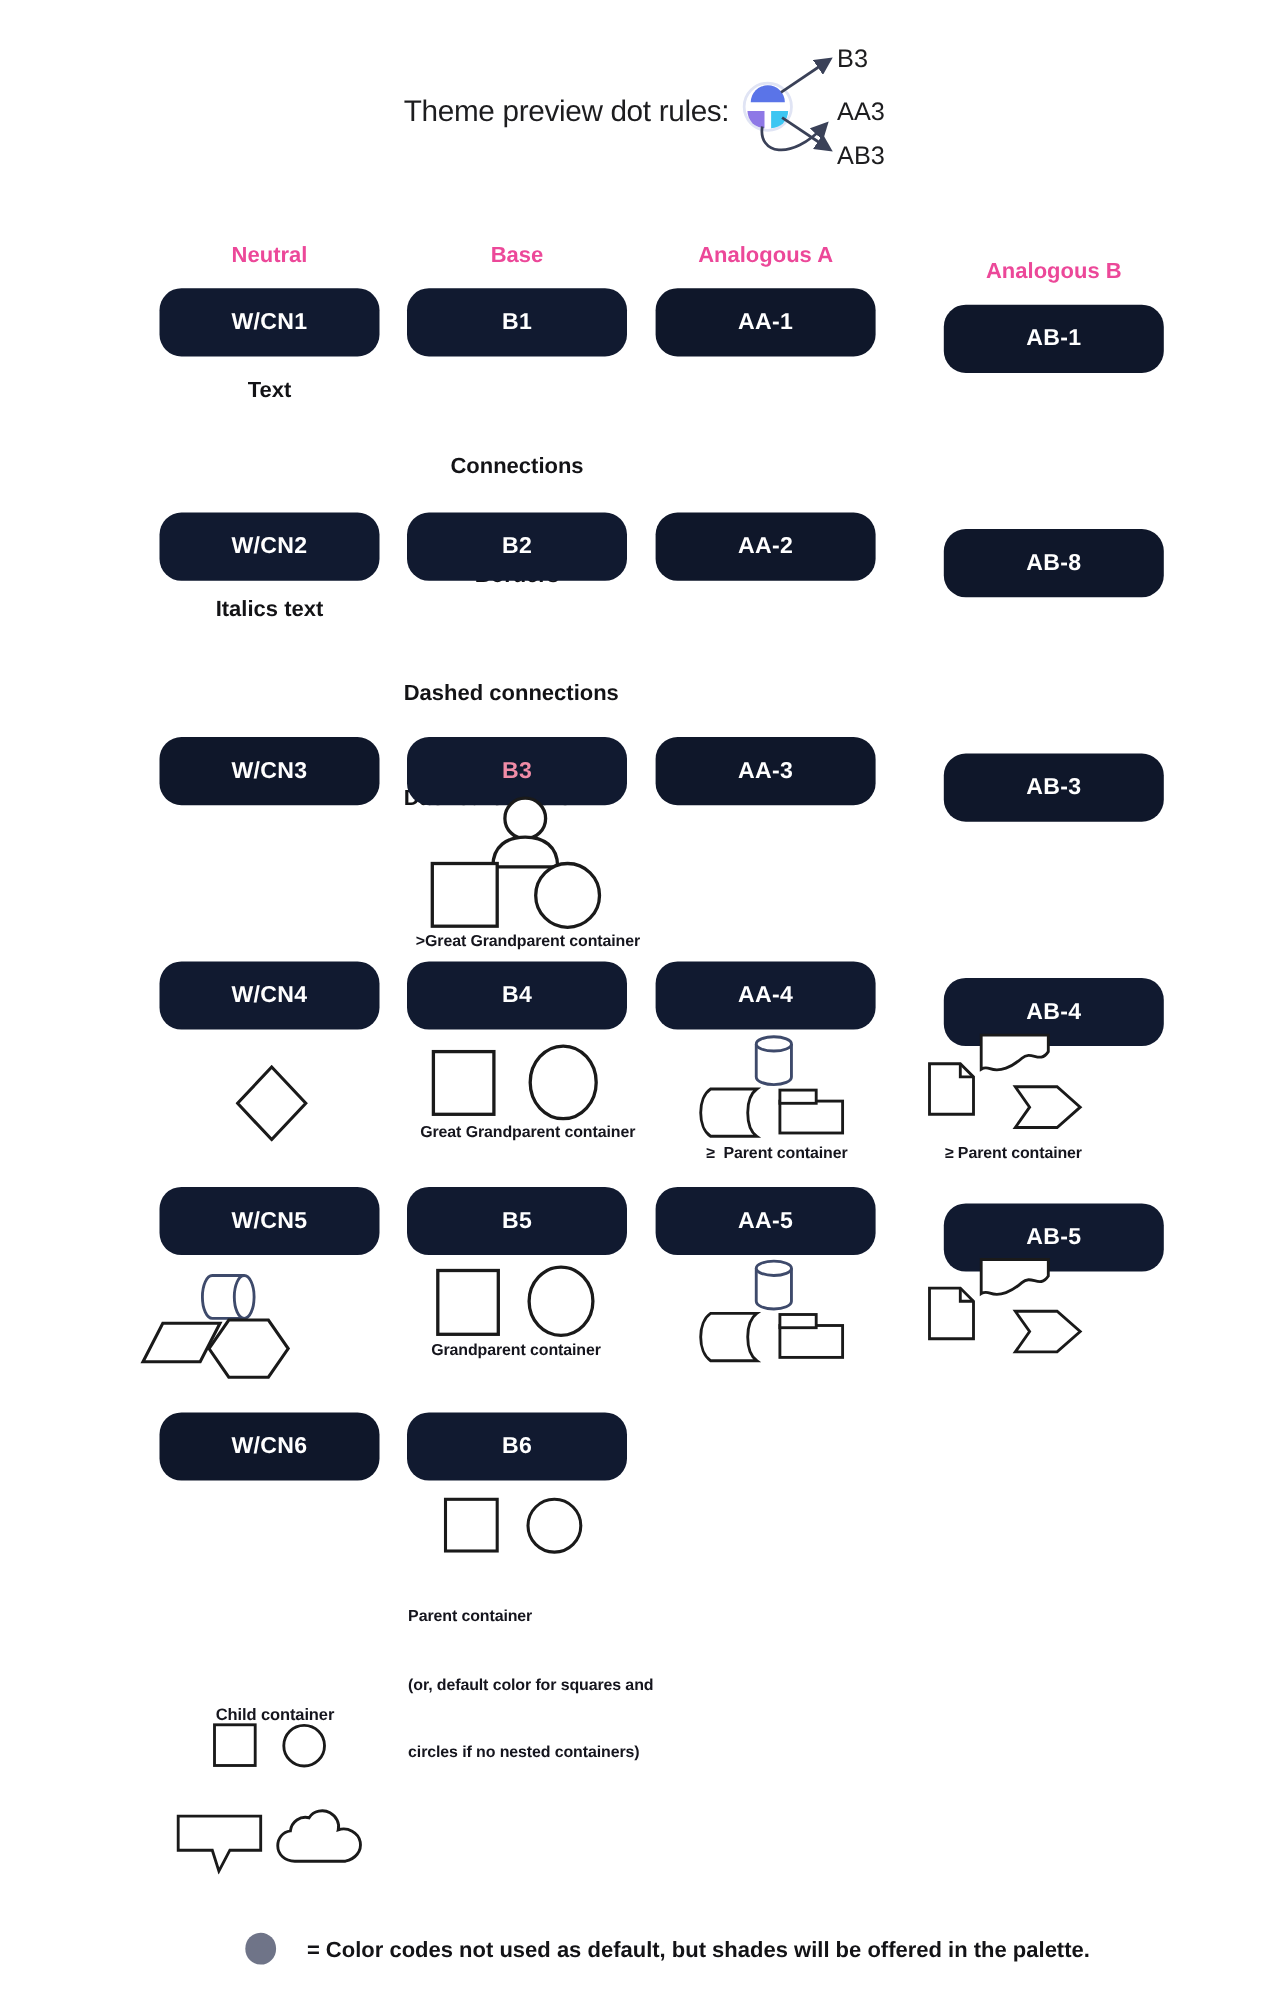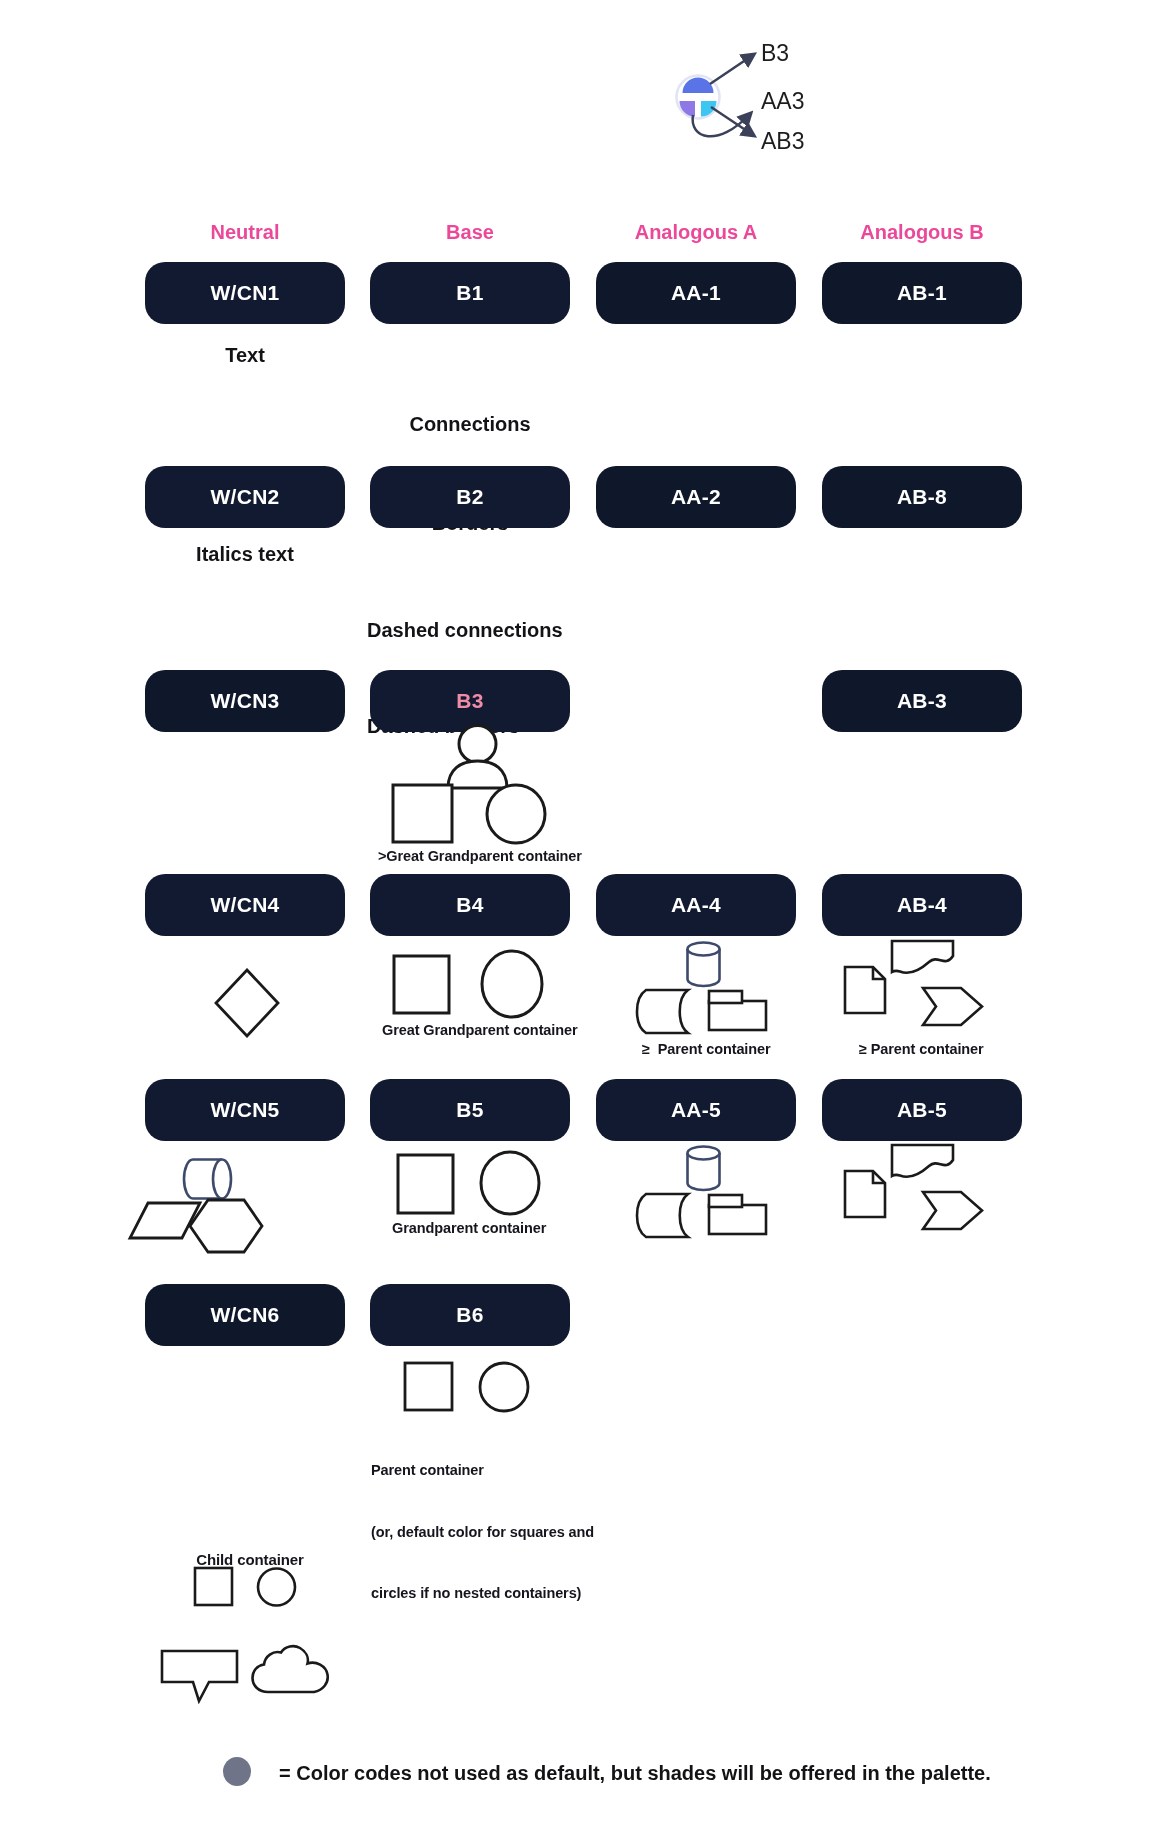--- a/index.html
+++ b/index.html
@@ -16,21 +16,21 @@
     font-weight:bold;font-size:20px;color:#ec4899;
   }
   .pill{
     position:absolute;width:200px;height:62px;border-radius:20px;
     display:flex;align-items:center;justify-content:center;
     color:#ffffff;font-weight:bold;font-size:21px;letter-spacing:.3px;
   }
   .dark{background:#111A30;}
   .gray{background:#0f172a;}
   .pink{color:#F18CA7;}
-  .c1{left:145px;} .c2{left:370px;} .c3{left:596px;} .c4{left:822px;}
+  .c1{left:145px;} .c2{left:370px;} .c3{left:596px;} .c4{left:858px;margin-top:15px;}
   .r1{top:262px;} .r2{top:466px;} .r3{top:670px;} .r4{top:874px;}
   .r5{top:1079px;} .r6{top:1284px;} .r7{top:1489px;}
   .cap{
     position:absolute;font-weight:bold;font-size:20px;color:#131316;white-space:pre-wrap;
   }
   .cap-sm{
     position:absolute;font-weight:bold;font-size:14.5px;color:#15151d;white-space:pre;
     letter-spacing:-0.1px;
   }
   .shape-svg{position:absolute;display:block;}
@@ -44,20 +44,21 @@
     position:absolute;left:279px;top:1759px;height:28px;line-height:28px;
     font-weight:bold;font-size:20px;color:#131316;
   }
   .dot-label{font-size:23px;fill:#1d1d1f;font-weight:400;}
 </style>
 </head>
 <body>
 
 <div class="canvas">
 
+  <div class="title">Theme preview dot rules:</div>
 
   <svg class="shape-svg" style="left:640px;top:20px" width="210" height="140" viewBox="0 0 210 140">
     <defs>
       <marker id="ah" viewBox="0 0 10 10" refX="7" refY="5" markerWidth="6.5" markerHeight="6.5" orient="auto">
         <path d="M0 0 L10 5 L0 10 Z" fill="#3A4158"></path>
       </marker>
     </defs>
     <circle cx="58" cy="77" r="21.5" fill="#ffffff" stroke="#E0E4F4" stroke-width="2.5"></circle>
     <path d="M 42.5 73 A 15.5 15.5 0 0 1 73.5 73 Z" fill="#5A74E8"></path>
     <path d="M 55 81 L 55 96.5 A 15.5 15.5 0 0 1 39.5 81 Z" fill="#8E78E6"></path>
@@ -92,20 +93,21 @@
   <div class="pill gray c4 r2">AB-8</div>
 
   <div class="cap" style="left:145px;top:543px;width:200px;text-align:center">Italics text</div>
   <div class="cap" style="left:367px;top:550px;line-height:32px">
     <div>Dashed connections</div>
     <div>Dashed borders</div>
   </div>
 
   <div class="pill gray c1 r3">W/CN3</div>
   <div class="pill dark pink c2 r3">B3</div>
+  <div class="pill gray c3 r3">AA-3</div>
   <div class="pill gray c4 r3">AB-3</div>
 
   <svg class="shape-svg" style="left:385px;top:722px" width="170" height="126" viewBox="0 0 170 126">
     <g class="ink" stroke-width="3">
       <circle cx="92.5" cy="22" r="18.5"></circle>
       <path d="M 63 66 C 63 47 76 39 92.5 39 C 109 39 122 47 122 66 Z"></path>
       <rect x="8" y="63" width="59" height="57"></rect>
       <circle cx="131" cy="92" r="29"></circle>
     </g>
   </svg>

